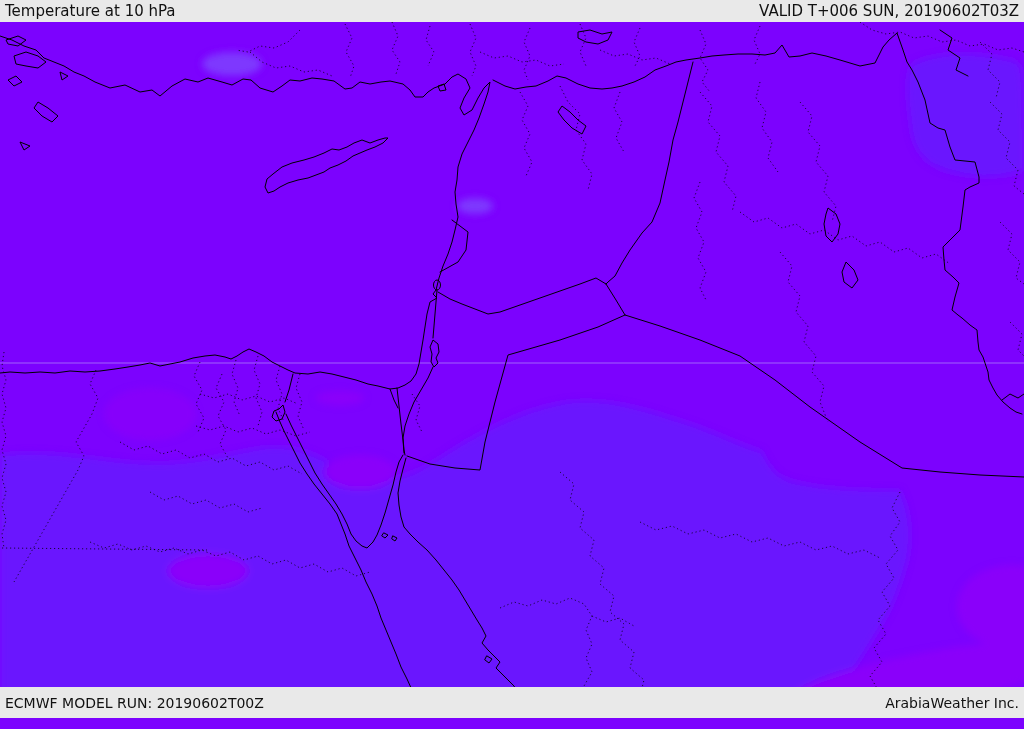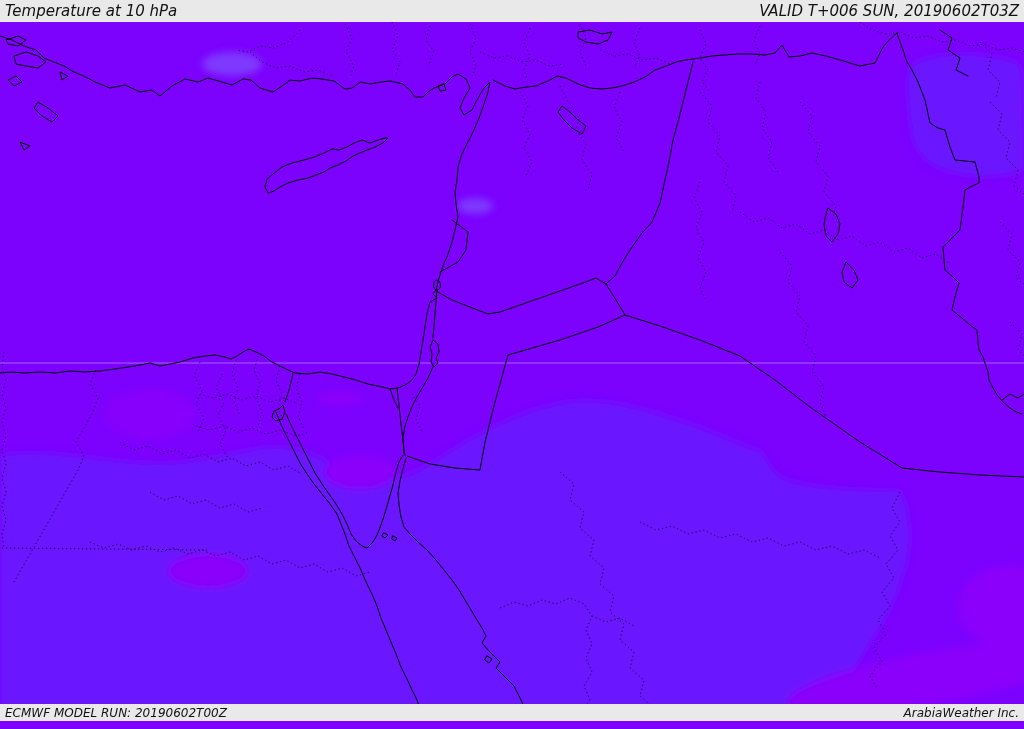--- a/index.html
+++ b/index.html
@@ -7,22 +7,22 @@
     width:1024px;height:729px;position:relative;overflow:hidden;
     font-family:"DejaVu Sans","Liberation Sans",sans-serif;
     background:var(--field-main,#7c02fe);
   }
   .bar{
     position:absolute;left:0;width:1024px;background:var(--bar-bg,#e9e9e9);
     color:var(--bar-text,#111);display:flex;justify-content:space-between;
     align-items:center;box-sizing:border-box;padding:0 5px;
   }
   .bar.top{top:0;height:22px;font-size:15px;}
-  .bar.bottom{top:704px;height:17px;font-size:12px;}
-  .bar span{white-space:nowrap;font-style:italic;}
+  .bar.bottom{top:687px;height:31px;font-size:14px;}
+  .bar span{white-space:nowrap;}
   .map-wrap{position:absolute;top:22px;left:0;width:1024px;height:690px;}
   svg{display:block;}
   .sea-fill{fill:var(--field-main,#7c02fe);}
   .cool{fill:var(--field-cool,#6b17fe);}
   .cooler{fill:var(--field-cooler,#7e38fe);}
   .warm{fill:var(--field-warm,#8a06fa);}
   .coast,.border,.lake{fill:none;stroke:var(--line,#000);stroke-width:1;stroke-linejoin:round;stroke-linecap:round;}
   .lake-f{fill:none;stroke:var(--line,#000);stroke-width:1;}
   .dead{fill:var(--field-main,#7c02fe);stroke:var(--line,#000);stroke-width:1;}
   .admin{fill:none;stroke:var(--line,#000);stroke-width:0.9;stroke-dasharray:1.2 2.8;opacity:.85;}

